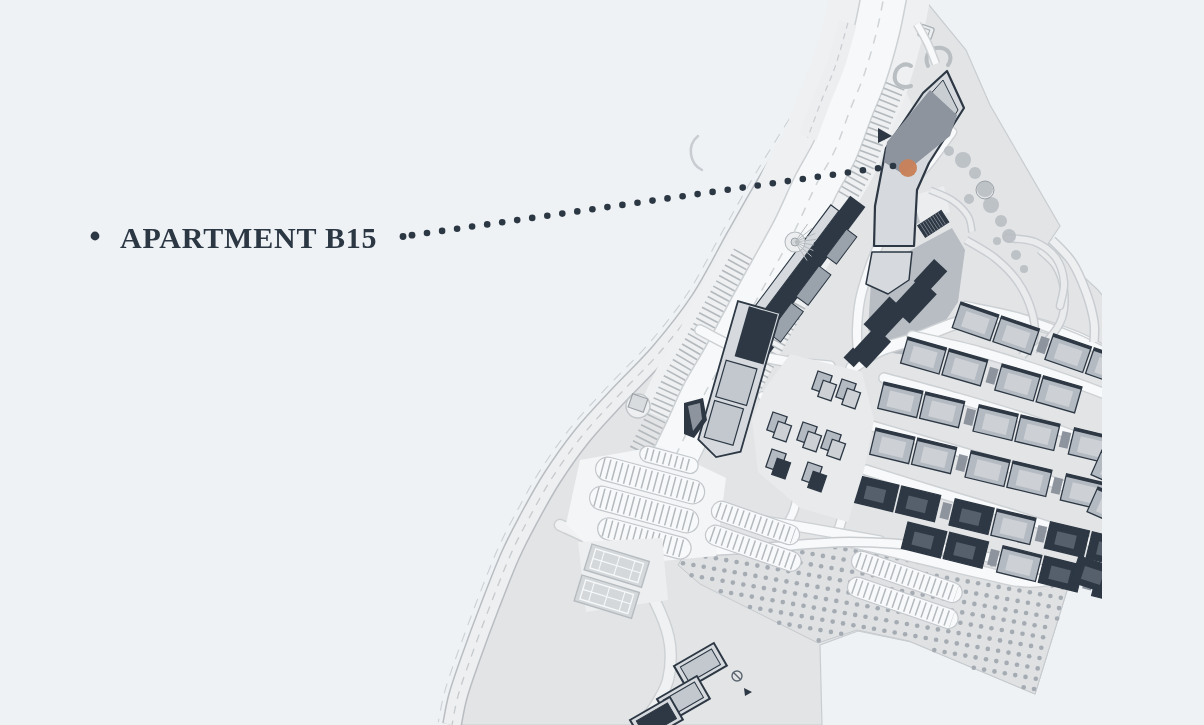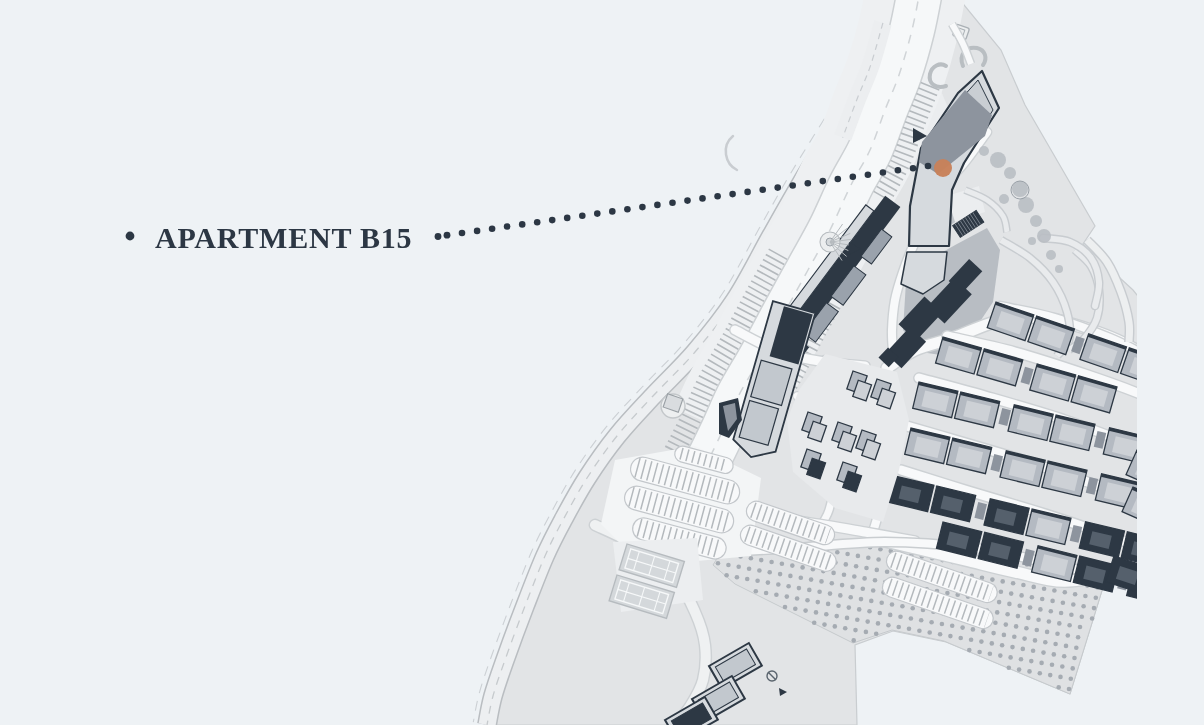--- a/index.html
+++ b/index.html
@@ -1,17 +1,17 @@
 <!DOCTYPE html>
 <html><head>
 <meta charset="utf-8">
 <title>Site plan</title>
 <style>
 html,body{margin:0;padding:0;background:#eef2f5;font-family:"Liberation Sans",sans-serif;}
-#wrap{width:1102px;height:725px;overflow:hidden;padding-left:35px;}
+#wrap{width:1102px;height:725px;overflow:hidden;}
 </style>
 </head>
 <body>
 <div id="wrap">
 <svg width="1204" height="725" viewBox="0 0 1204 725" xmlns="http://www.w3.org/2000/svg">
 
 <rect x="0" y="0" width="1204" height="725" fill="#eef2f5"></rect>
 
 <polygon points="925,0 966,50 990,105 1060,226 1048,244 1098,290 1148,352 1164,432 1160,520 1109,554 1086,579 1069,584 1035,694 911,642 858,631 820,645 822,725 462,725 459.8,726.6 465.7,698.1 477.5,662.7 497.5,608.9 517.3,559.2 535,523.8 558.7,482.3 588.2,441 623.9,401.4 666.1,357.2 706.7,304.4 743,239.9 774.9,184.1 816.8,116.2 852.8,56.2 883.7,8.3" fill="#e2e4e6" stroke="#c9cdd0" stroke-width="1.2"></polygon>
 

